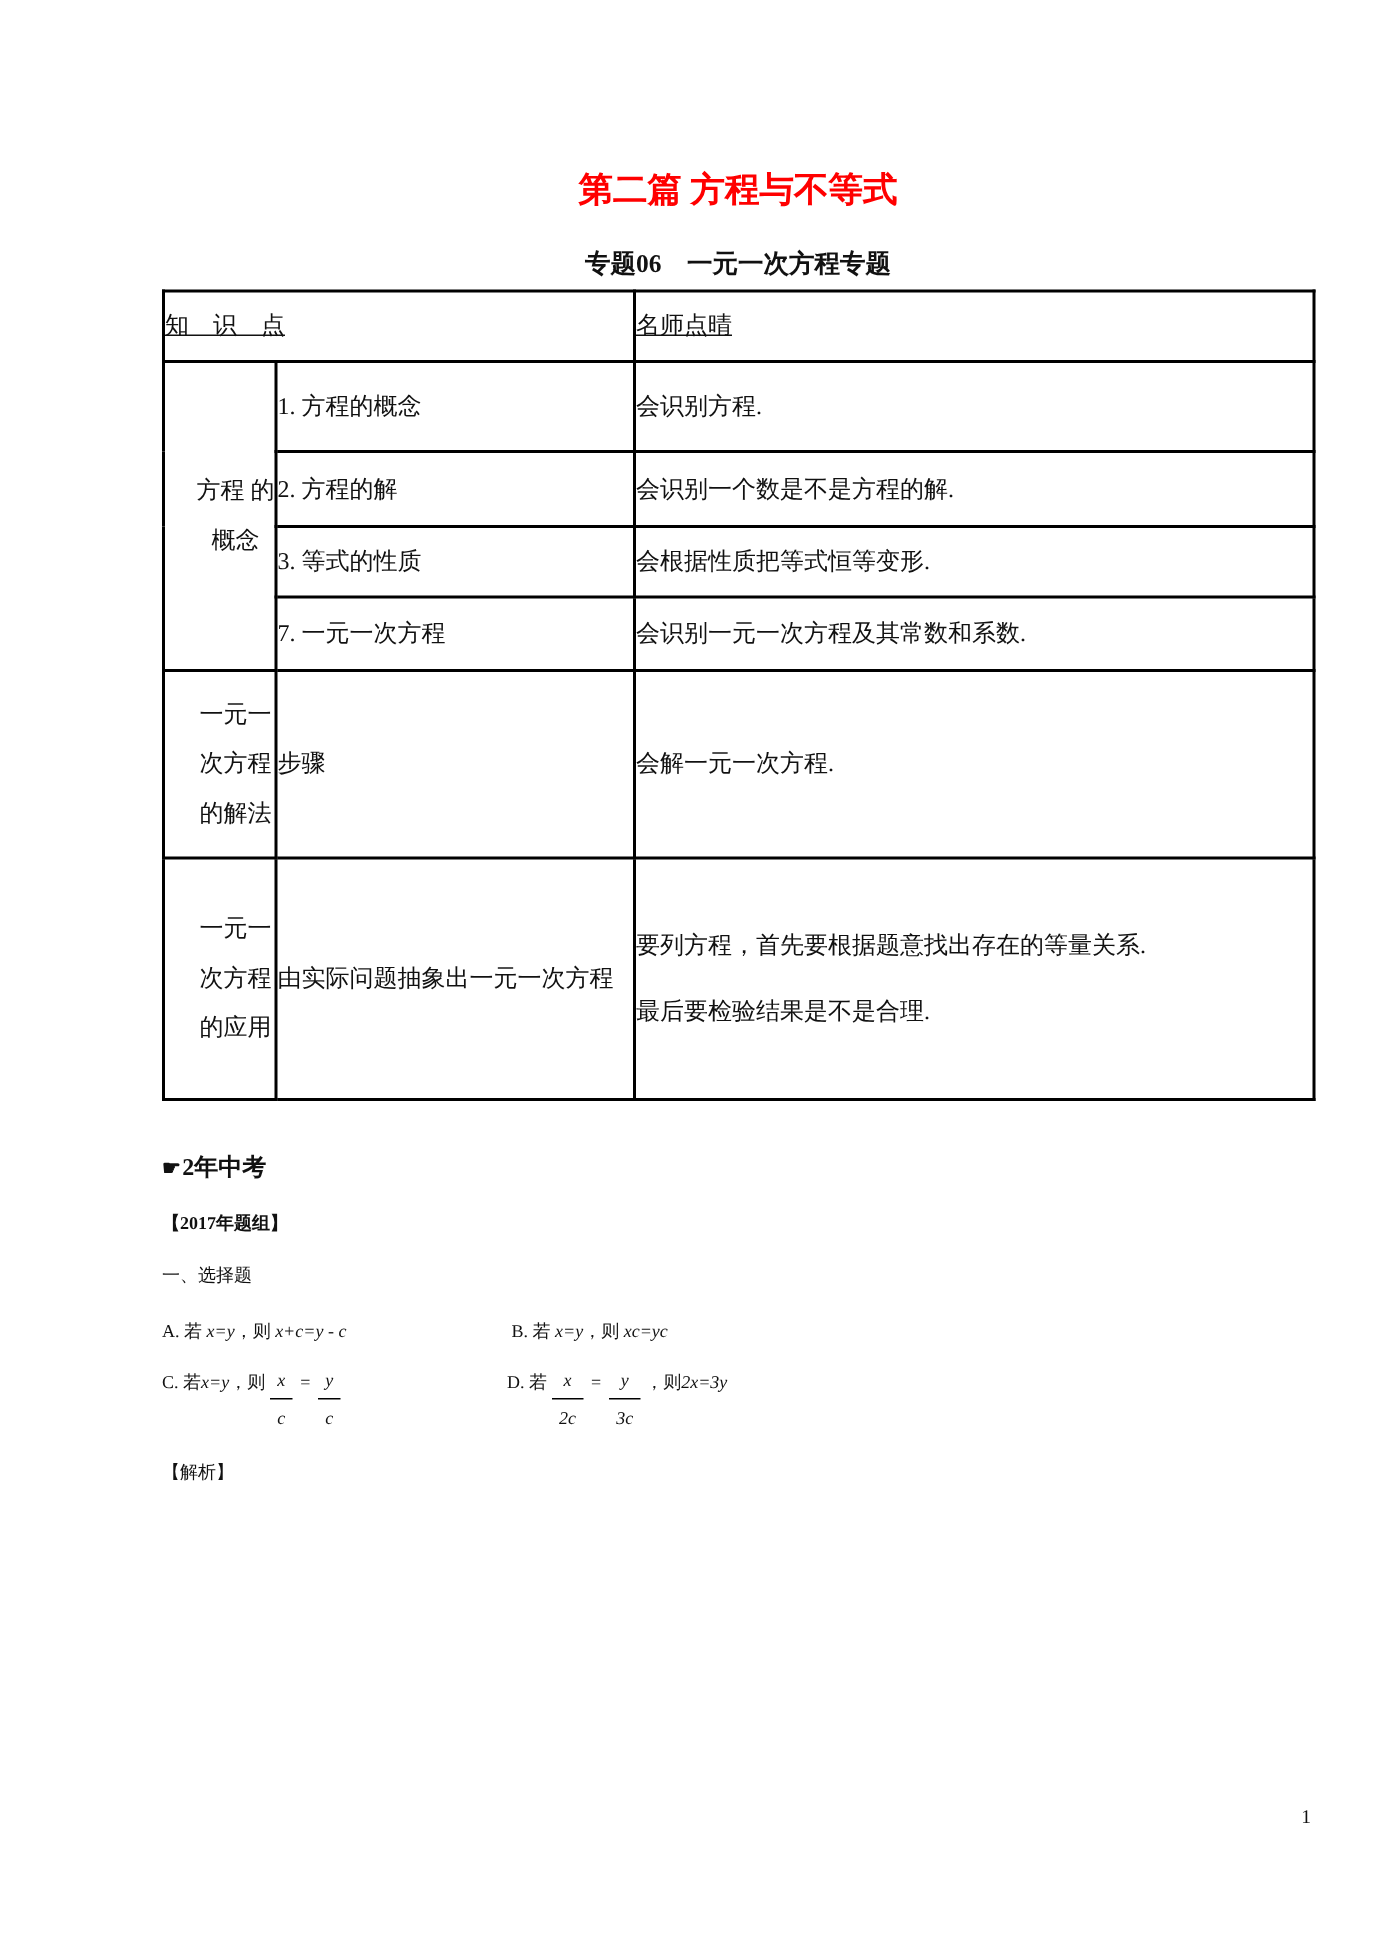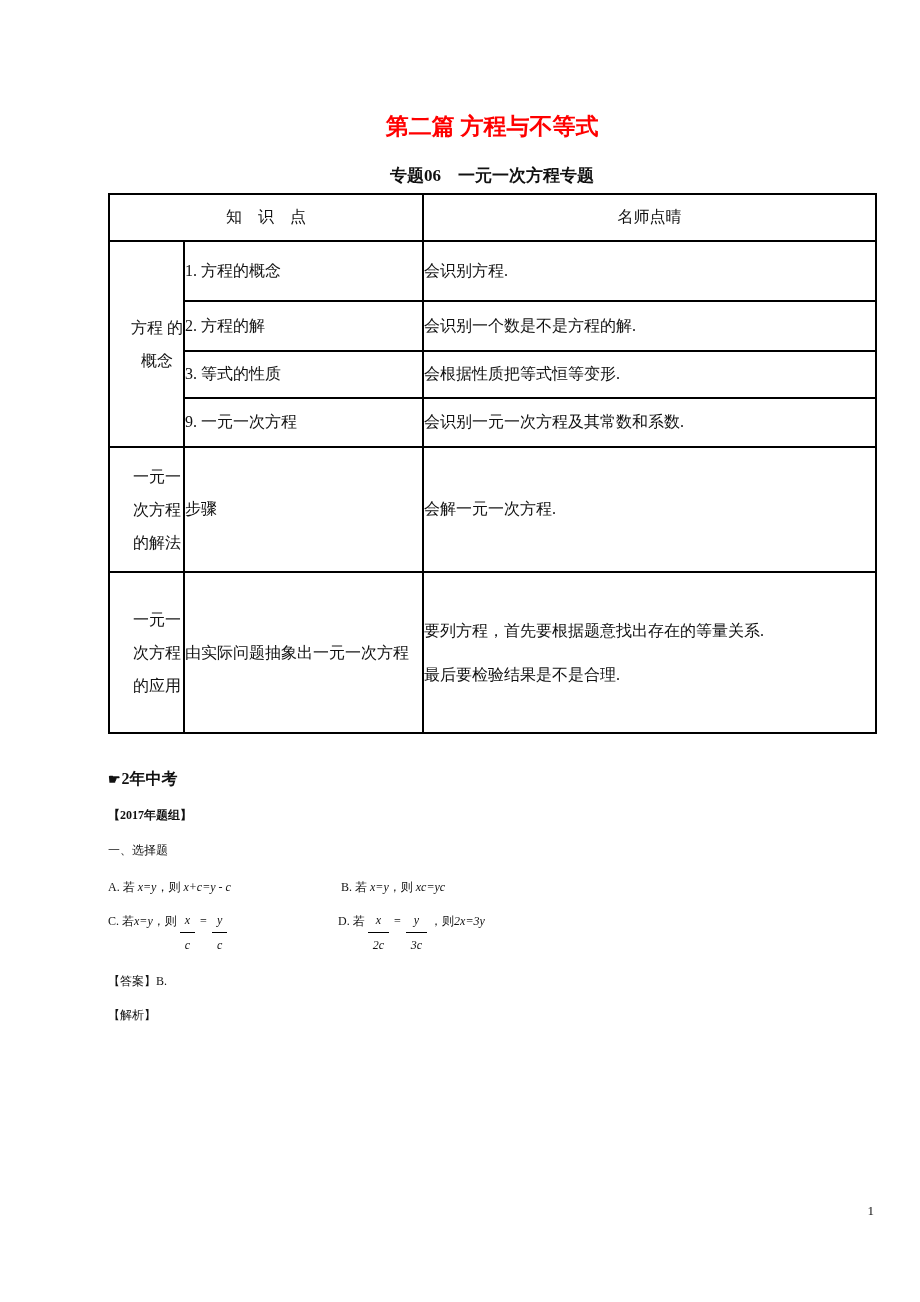--- a/index.html
+++ b/index.html
@@ -40,21 +40,21 @@
     width:767px;
     margin-top:5px;
   }
   table.kp td{
     border:2px solid #000;
     font-size:16px;
     padding:0;
     vertical-align:middle;
     background:#fff;
   }
-  td.hd{text-align:center;height:45px;}
+  td.hd{height:45px;text-decoration:underline;}
   td.glabel{text-align:center;}
   td.glabel span{display:block;line-height:33px;padding-left:21px;}
   td.point{padding-left:12px;}
   td.tip{padding-left:10px;}
   tr.r1 td{height:58px;}
   tr.r2 td{height:48px;}
   tr.r3 td{height:45px;}
   tr.r4 td{height:47px;}
   tr.r5 td{height:123px;}
   tr.r6 td{height:159px;}
@@ -125,21 +125,21 @@
       </tr>
       <tr class="r2">
         <td class="point">2. 方程的解</td>
         <td class="tip">会识别一个数是不是方程的解.</td>
       </tr>
       <tr class="r3">
         <td class="point">3.  等式的性质</td>
         <td class="tip">会根据性质把等式恒等变形.</td>
       </tr>
       <tr class="r4">
-        <td class="point">9.  一元一次方程</td>
+        <td class="point">7.  一元一次方程</td>
         <td class="tip">会识别一元一次方程及其常数和系数.</td>
       </tr>
       <tr class="r5">
         <td class="glabel">
           <span>一元一</span>
           <span>次方程</span>
           <span>的解法</span>
         </td>
         <td class="point steps">步骤</td>
         <td class="tip">会解一元一次方程.</td>
@@ -195,20 +195,19 @@
           <span class="feq">=</span>
           <span class="frac">
             <span class="num">y</span>
             <span class="den">3c</span>
           </span>
           <span>，则 </span>
           <i class="mv">2x=3y</i>
         </span>
     </div>
 
-    <div class="para answer"><span>【答案】</span><span>B.</span></div>
 
     <div class="para analysis"><span>【解析】</span></div>
 
   </div>
 
   <div class="page-number">1</div>
 </div>
 
 </body></html>

